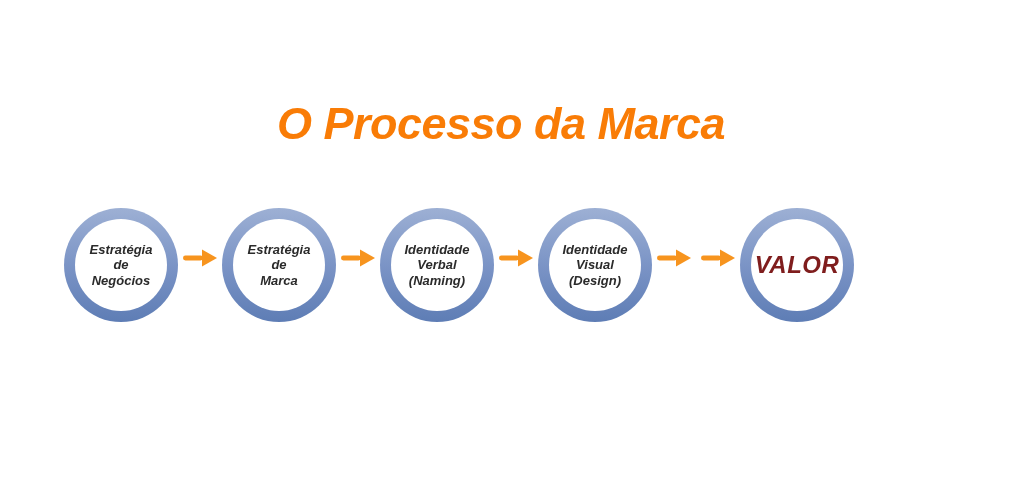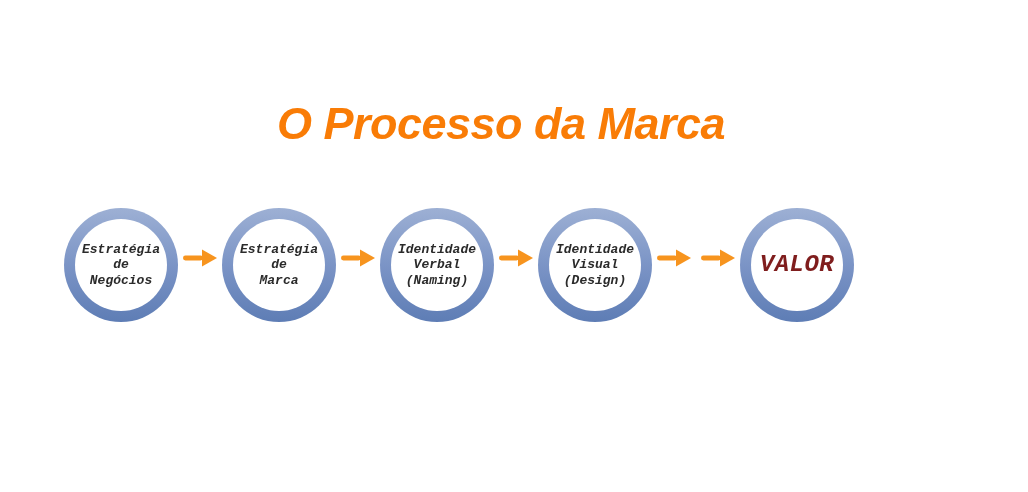--- a/index.html
+++ b/index.html
@@ -28,21 +28,20 @@
     font-style: italic;
     letter-spacing: -0.5px;
     color: #F97C06;
   }
   .flow {
     position: absolute;
     top: 208px;
     left: 64px;
     display: flex;
     align-items: flex-start;
-    font-family: Liberation Mono, monospace;
   }
   .node {
     position: relative;
     width: 114px;
     height: 114px;
     border-radius: 50%;
     background: linear-gradient(to bottom, #9DB0D4 0%, #7B94C6 50%, #5E7DB5 100%);
     flex: 0 0 auto;
   }
   .node-inner {

